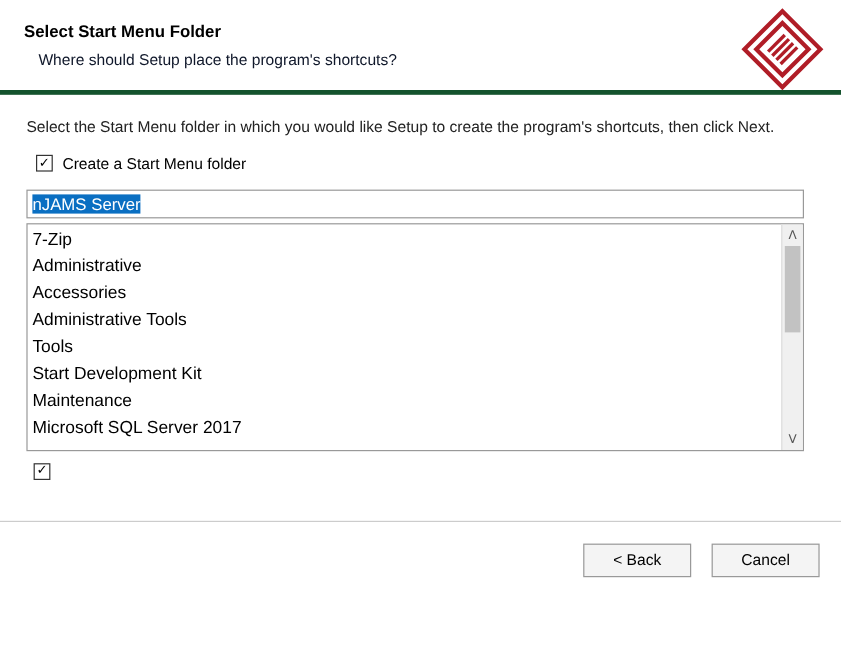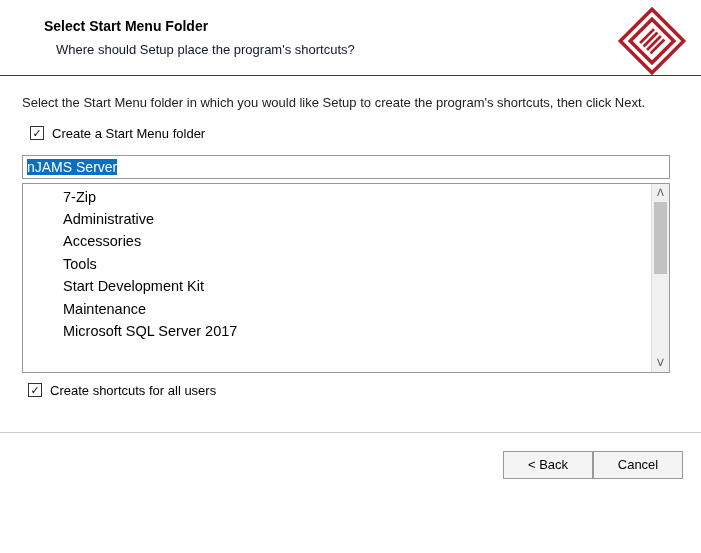--- a/index.html
+++ b/index.html
@@ -6,23 +6,23 @@
     body {
       font-family: "Segoe UI", Tahoma, sans-serif;
       font-size: 13px;
       background: #fff;
       color: #000;
       width: 701px;
       height: 553px;
       overflow: hidden;
     }
     .header {
-      padding: 18px 20px 18px 44px;
+      padding: 18px 20px 18px 20px;
       position: relative;
-      border-bottom: 1px solid #14532d;
+      border-bottom: 4px solid #14532d;
     }
     .header-title {
       font-weight: bold;
       font-size: 14px;
       margin-bottom: 8px;
     }
     .header-subtitle {
       font-size: 13px;
       margin-left: 12px;
       color: #0f172a;
@@ -81,21 +81,20 @@
       height: 190px;
       border: 1px solid #999;
       overflow: hidden;
       position: relative;
       display: flex;
     }
     .folder-list {
       flex: 1;
       overflow: hidden;
       padding: 2px 4px;
-      margin-left: 36px;
     }
     .folder-list-item {
       font-size: 14.5px;
       line-height: 1.55;
       white-space: nowrap;
       cursor: default;
     }
     .scrollbar {
       width: 18px;
       background: #f0f0f0;
@@ -120,21 +119,21 @@
       background: #c2c2c2;
       border-radius: 0;
     }
     .footer-sep {
       border-top: 1px solid #ccc;
       margin-top: 22px;
     }
     .footer {
       display: flex;
       justify-content: flex-end;
-      gap: 0;
+      gap: 17px;
       padding: 18px 18px 18px 0;
     }
     .btn {
       min-width: 90px;
       height: 28px;
       border: 1px solid #999;
       background: #f4f4f4;
       font-family: inherit;
       font-size: 13px;
       cursor: pointer;
@@ -169,37 +168,37 @@
     <span class="checkbox-label">Create a Start Menu folder</span>
   </div>
 
   <div class="folder-input"><span class="sel">nJAMS Server</span></div>
 
   <div class="folder-list-wrap">
     <div class="folder-list">
       <div class="folder-list-item">7-Zip</div>
       <div class="folder-list-item">Administrative</div>
       <div class="folder-list-item">Accessories</div>
+      <div class="folder-list-item">Administrative Tools</div>
       <div class="folder-list-item">Tools</div>
       <div class="folder-list-item">Start Development Kit</div>
       <div class="folder-list-item">Maintenance</div>
       <div class="folder-list-item">Microsoft SQL Server 2017</div>
     </div>
     <div class="scrollbar">
       <div class="scroll-btn">ᐱ</div>
       <div class="scroll-track">
         <div class="scroll-thumb"></div>
       </div>
       <div class="scroll-btn">ᐯ</div>
     </div>
   </div>
 
   <div class="checkbox-row row2">
     <span class="checkbox-box">✓</span>
-    <span class="checkbox-label">Create shortcuts for all users</span>
   </div>
 </div>
 
 <div class="footer-sep"></div>
 <div class="footer">
   <button class="btn">&lt; Back</button>
   <button class="btn">Cancel</button>
 </div>
 
 </body></html>

